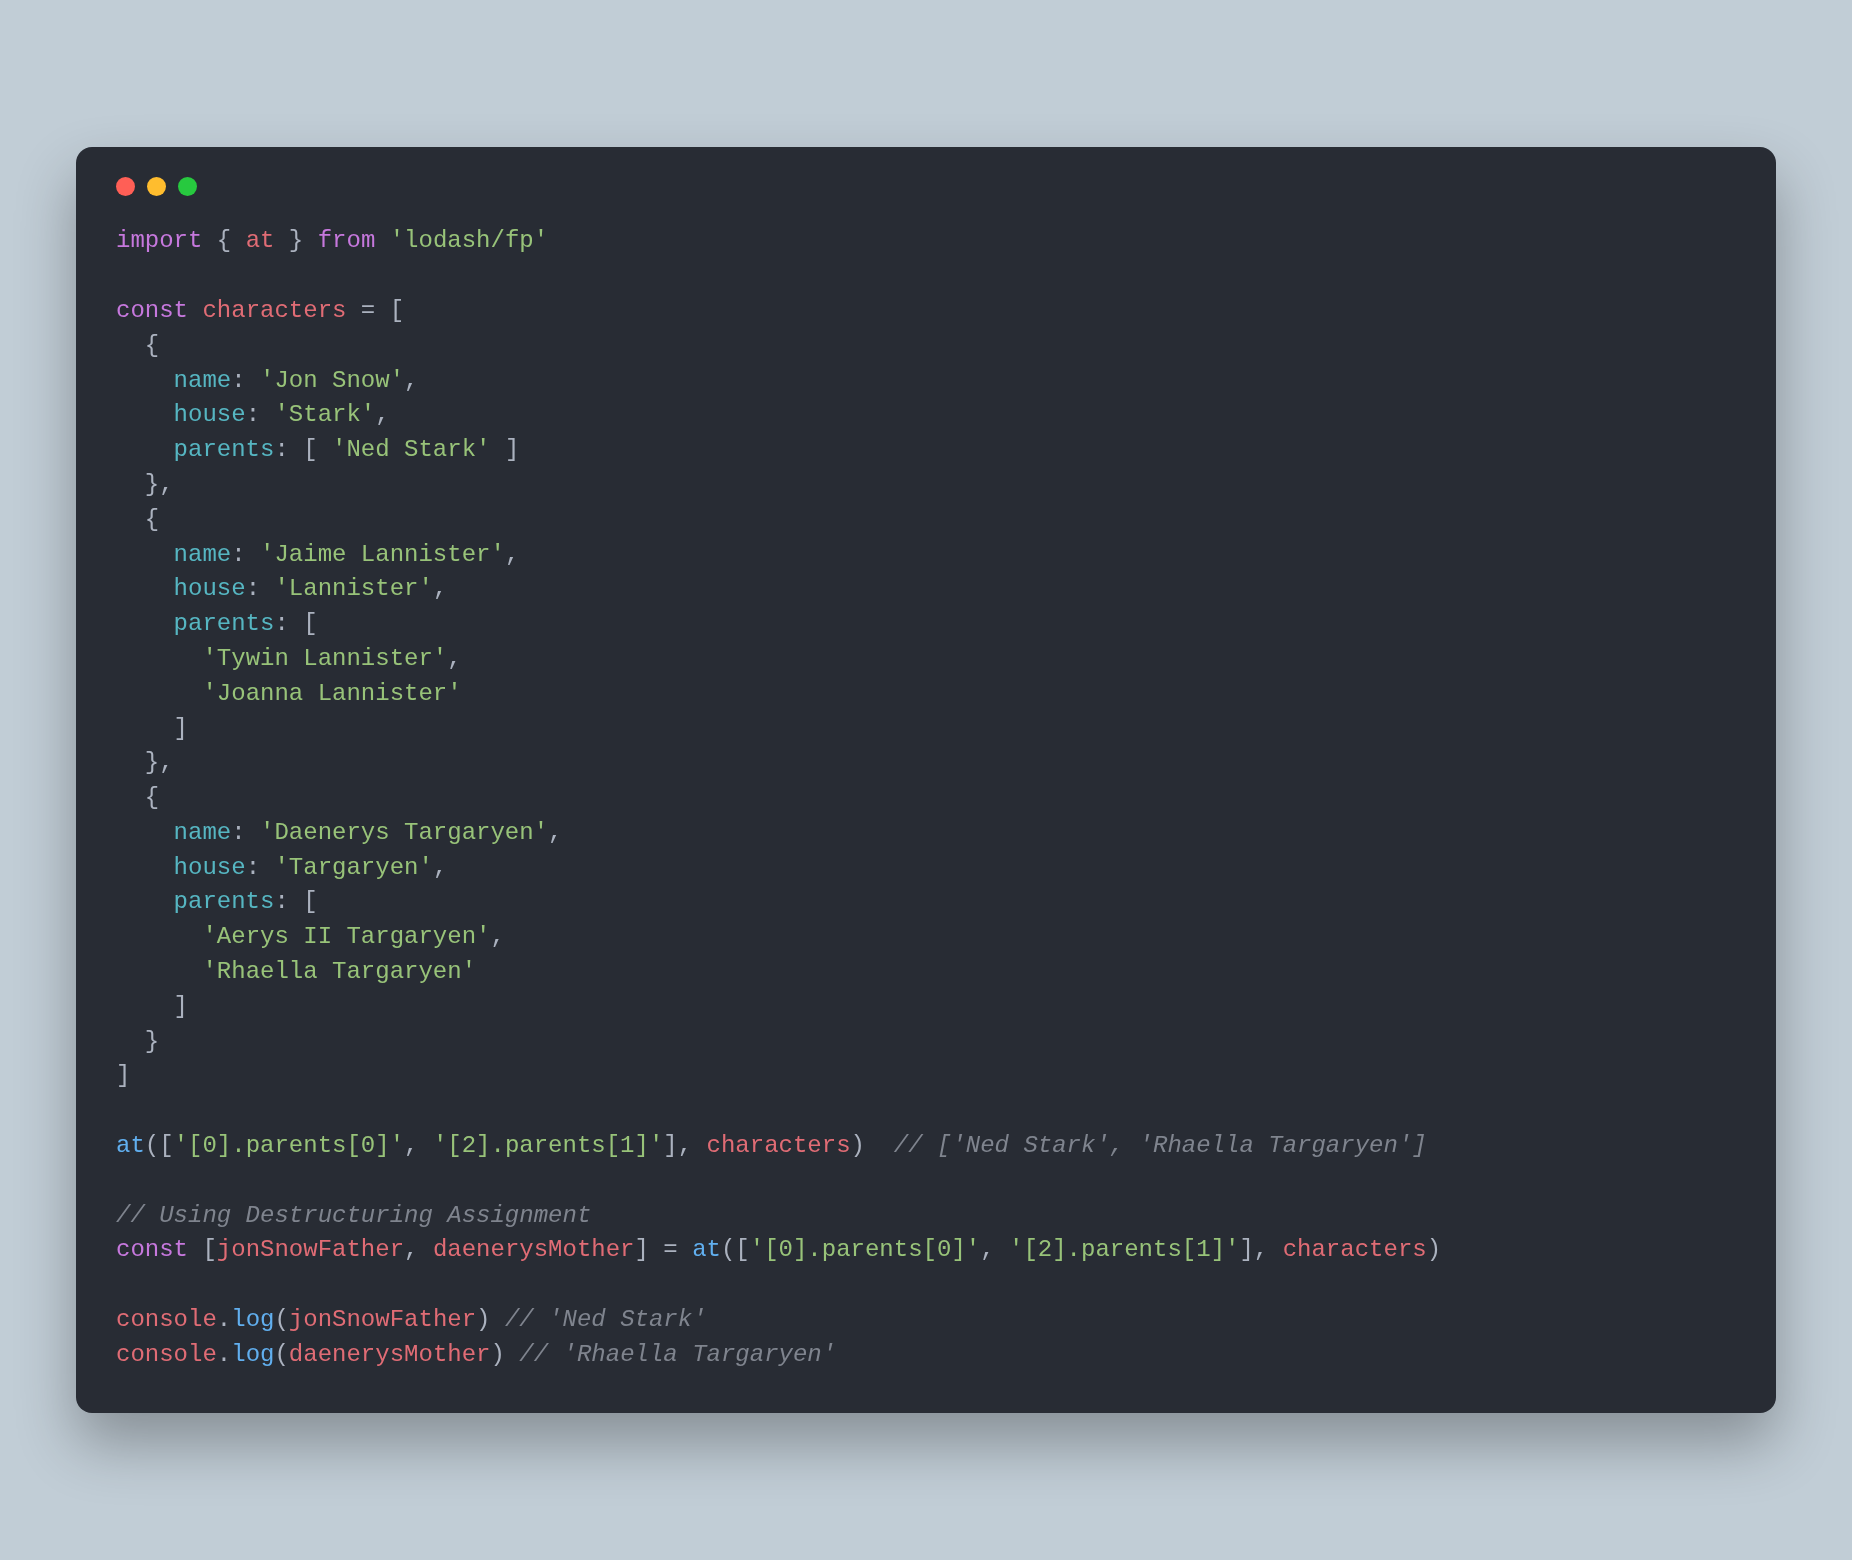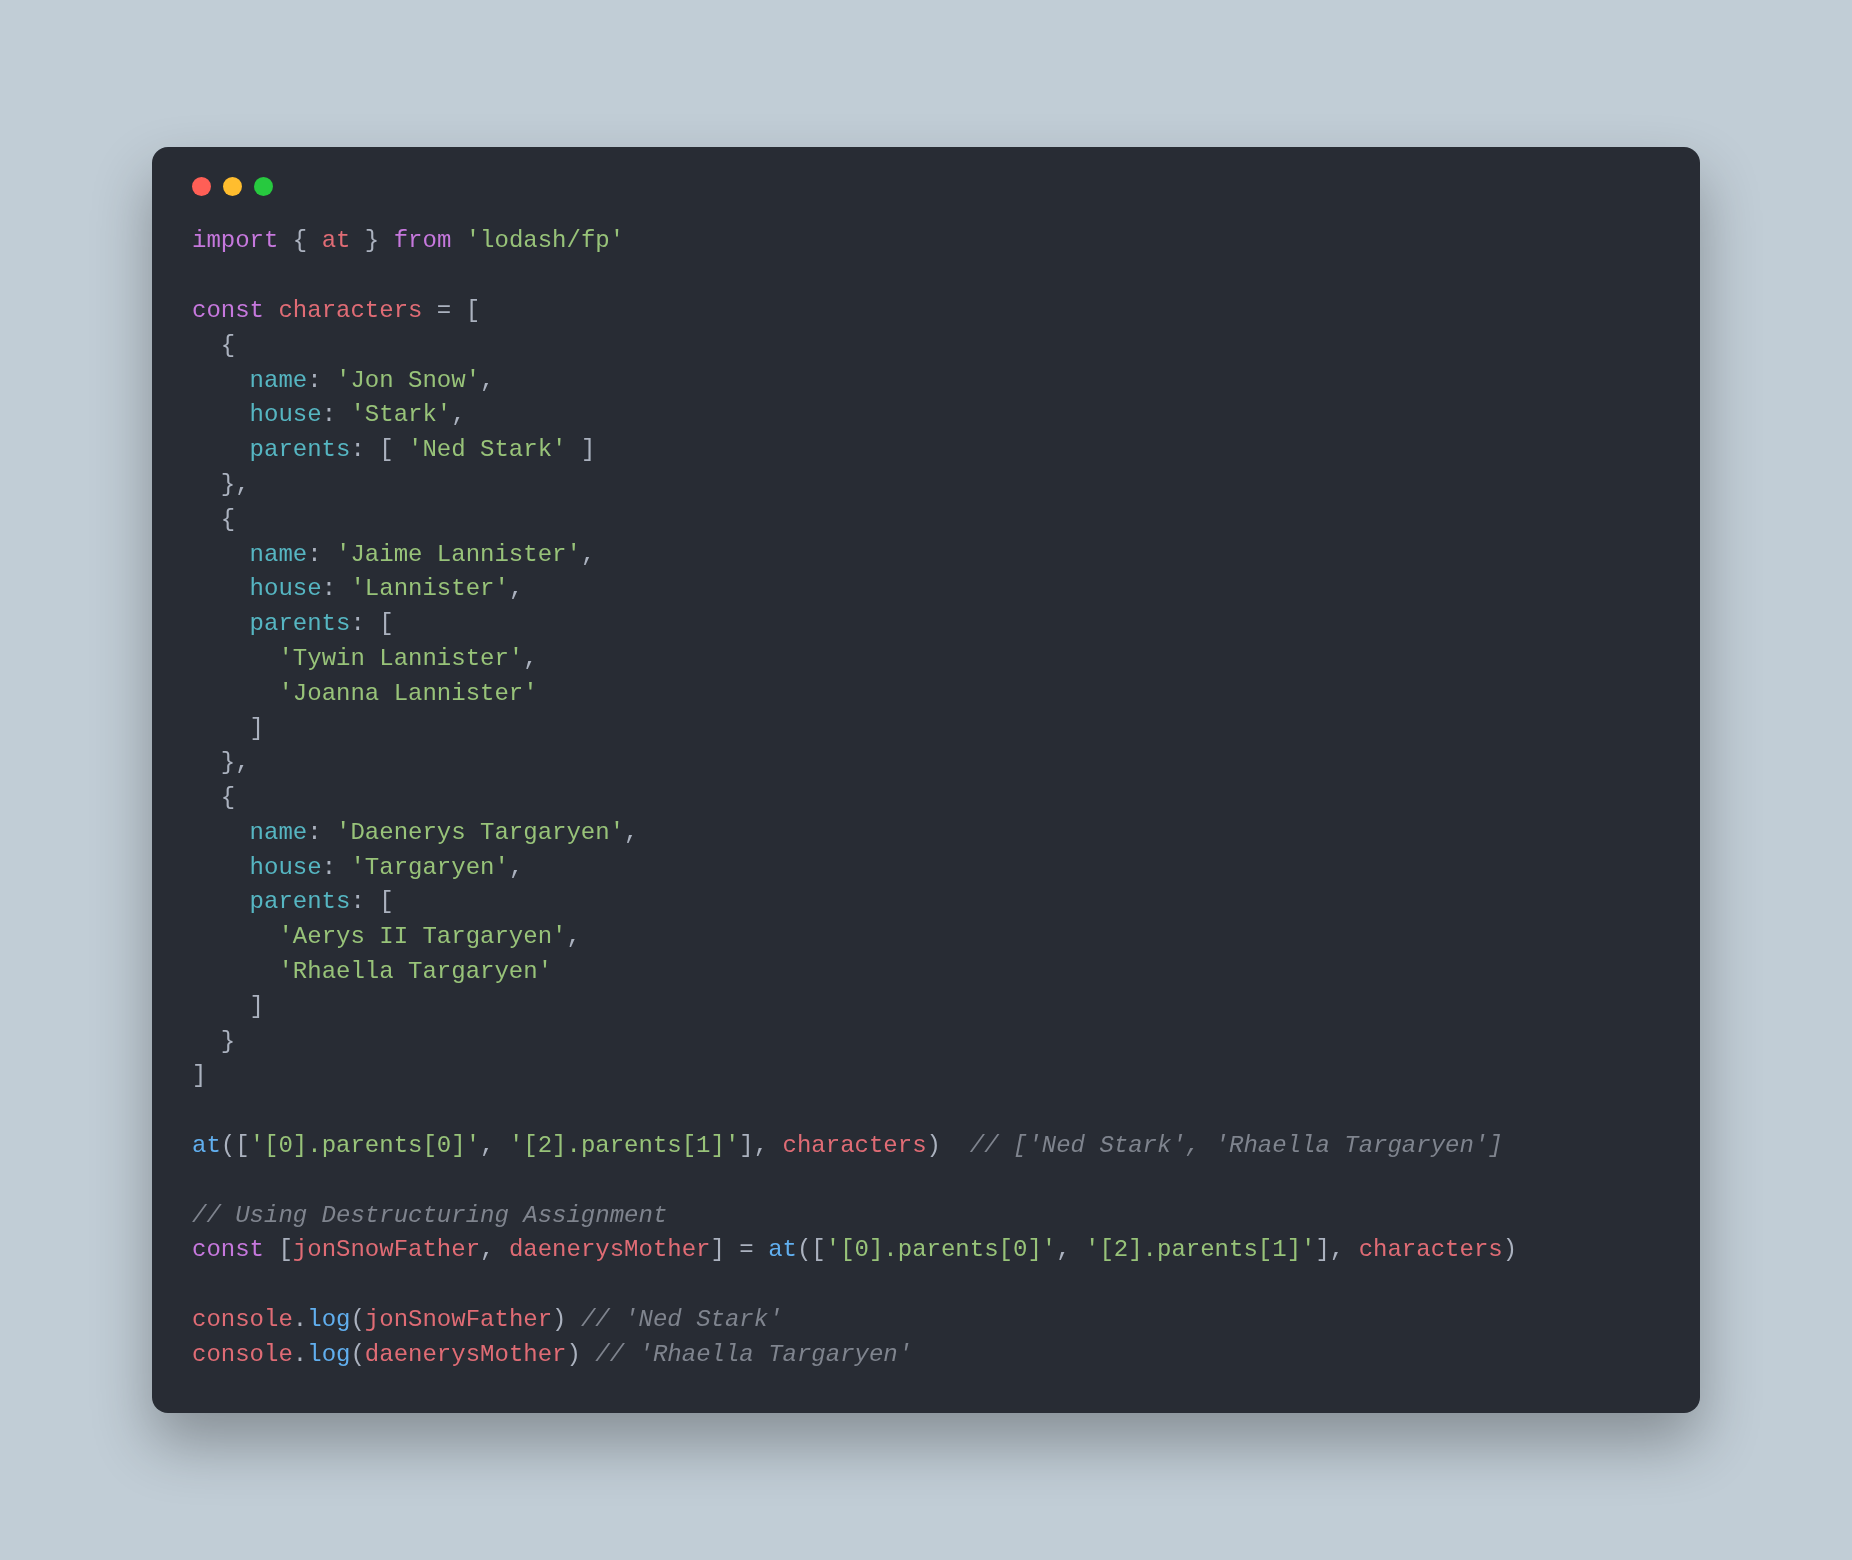--- a/index.html
+++ b/index.html
@@ -8,21 +8,21 @@
     width: 1852px;
     height: 1560px;
     display: flex;
     align-items: center;
     justify-content: center;
     font-family: 'SF Mono', 'Monaco', 'Menlo', 'Consolas', 'Courier New', monospace;
   }
   .window {
     background: #282c34;
     border-radius: 16px;
-    width: 1548px;
+    width: 1700px;
     box-shadow: 0 30px 60px rgba(0,0,0,0.3);
     padding: 30px 40px 40px 40px;
   }
   .traffic-lights {
     display: flex;
     gap: 12px;
     margin-bottom: 28px;
   }
   .light {
     width: 19px;

